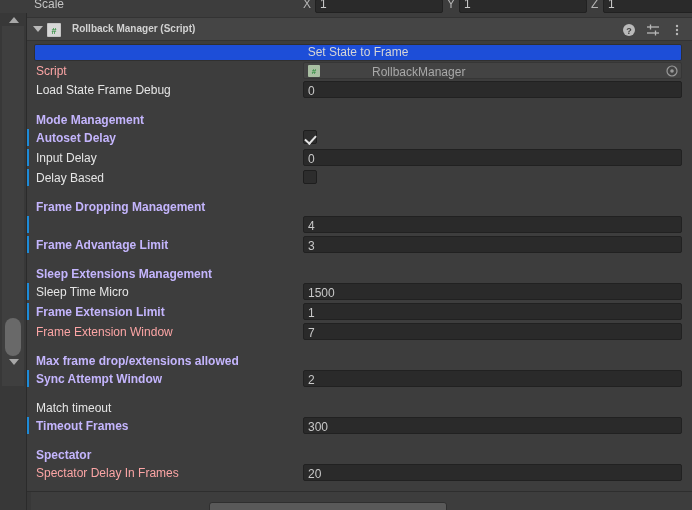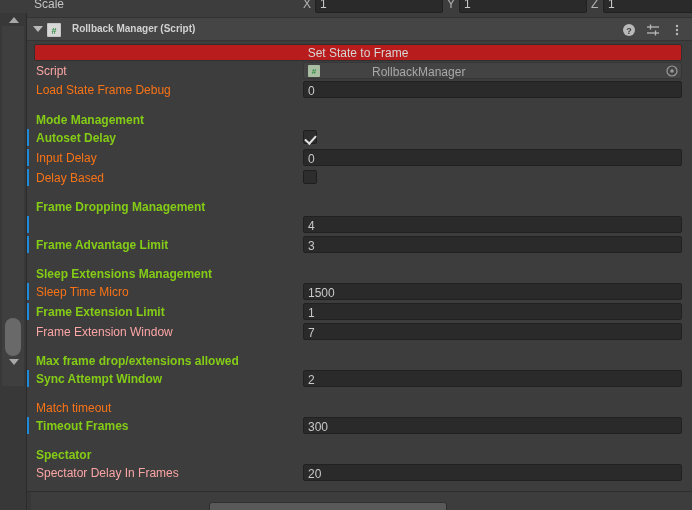--- a/index.html
+++ b/index.html
@@ -88,24 +88,24 @@
     position: absolute; left: 45px; top: 5px;
     font-weight: bold; color: #d2d2d2; font-size: 10px; white-space: nowrap;
   }
   .hdr-icons { position: absolute; right: 8px; top: 5px; display: flex; gap: 10px; align-items: center; }
   .hdr-ico { width: 14px; height: 14px; display: block; }
 
   
   .row { position: absolute; left: 0; width: 665px; height: 19px; }
   .row .name {
     position: absolute; left: 9px; top: 3px; white-space: nowrap;
-    color: #f97316; font-size: 12px;
+    color: #e5e5e5; font-size: 12px;
   }
   .row.dim .name { color: #fca5a5; }
-  .row.bold .name { font-weight: bold; color: #84cc16; }
+  .row.bold .name { font-weight: bold; color: #c4b5fd; }
   .modbar {
     position: absolute; left: 0px; top: 1px; width: 2px; height: 17px;
     background: #1d8bd8;
   }
   .field {
     position: absolute; left: 276px; top: 1px; width: 379px; height: 17px;
     background: #2a2a2a; border: 1px solid #212121; border-radius: 2px;
   }
   .field .val {
     position: absolute; left: 4px; top: 2px; color: #c8c8c8; font-size: 12px;
@@ -127,22 +127,22 @@
   .checkbox.checked::after {
     content: ""; position: absolute; left: 3px; top: 2px;
     width: 5px; height: 9px;
     border: solid #e2e2e2; border-width: 0 2px 2px 0;
     transform: rotate(42deg);
   }
 
   
   .sbtn {
     position: absolute; left: 7px; top: 31px; width: 648px; height: 17px;
-    background: #b91c1c; border: 1px solid #303030; border-radius: 2px;
-    display: flex; align-items: center; justify-content: center;
+    background: #1d4ed8; border: 1px solid #303030; border-radius: 2px;
+    display: flex; align-items: flex-start; justify-content: center;
   }
   .sbtn span { color: #d6d6d6; font-size: 12px; }
 
   
   .bottom-sep {
     position: absolute; left: 27px; top: 491px; width: 665px; height: 1px;
     background: #2e2e2e;
   }
   .bottom-area {
     position: absolute; left: 27px; top: 492px; width: 665px; height: 18px;

